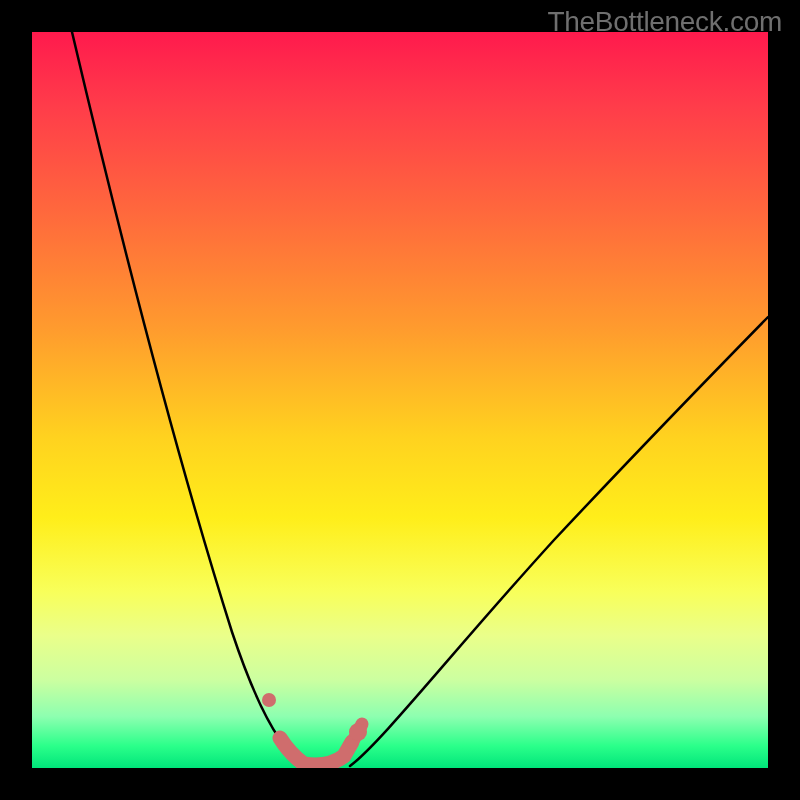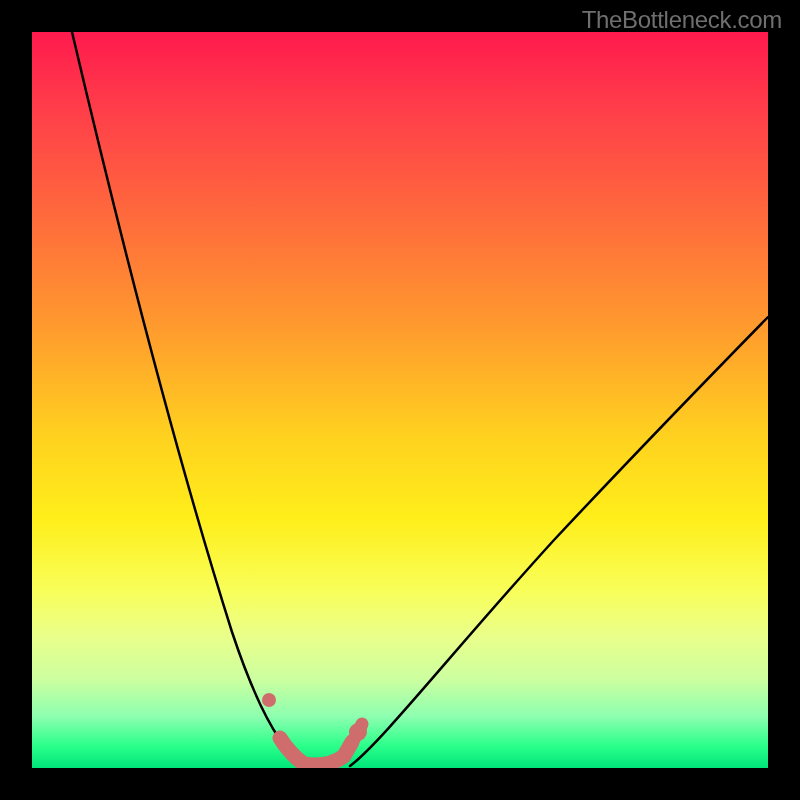--- a/index.html
+++ b/index.html
@@ -44,21 +44,21 @@
       #8dffb0 93%,
       #2bff8a 97%,
       #00e57a 100%
     );
   }
   .watermark {
     position: absolute;
     top: 6px;
     right: 18px;
     color: #6f6f6f;
-    font-size: 24px;
+    font-size: 28px;
     font-weight: 500;
     letter-spacing: -0.3px;
     user-select: none;
   }
   svg {
     position: absolute;
     inset: 0;
   }
 </style>
 </head>

